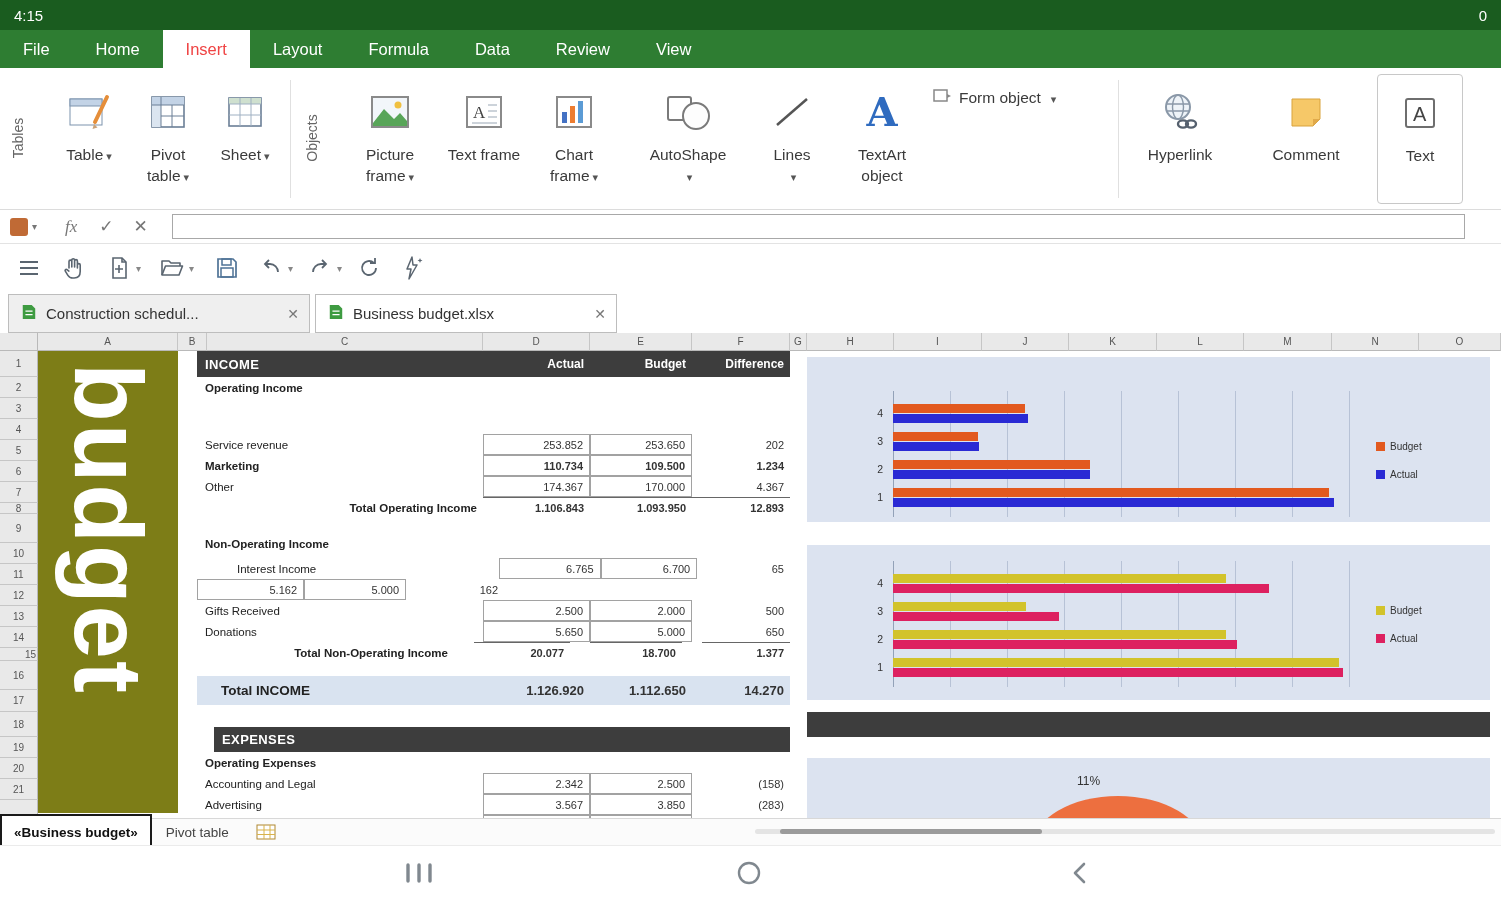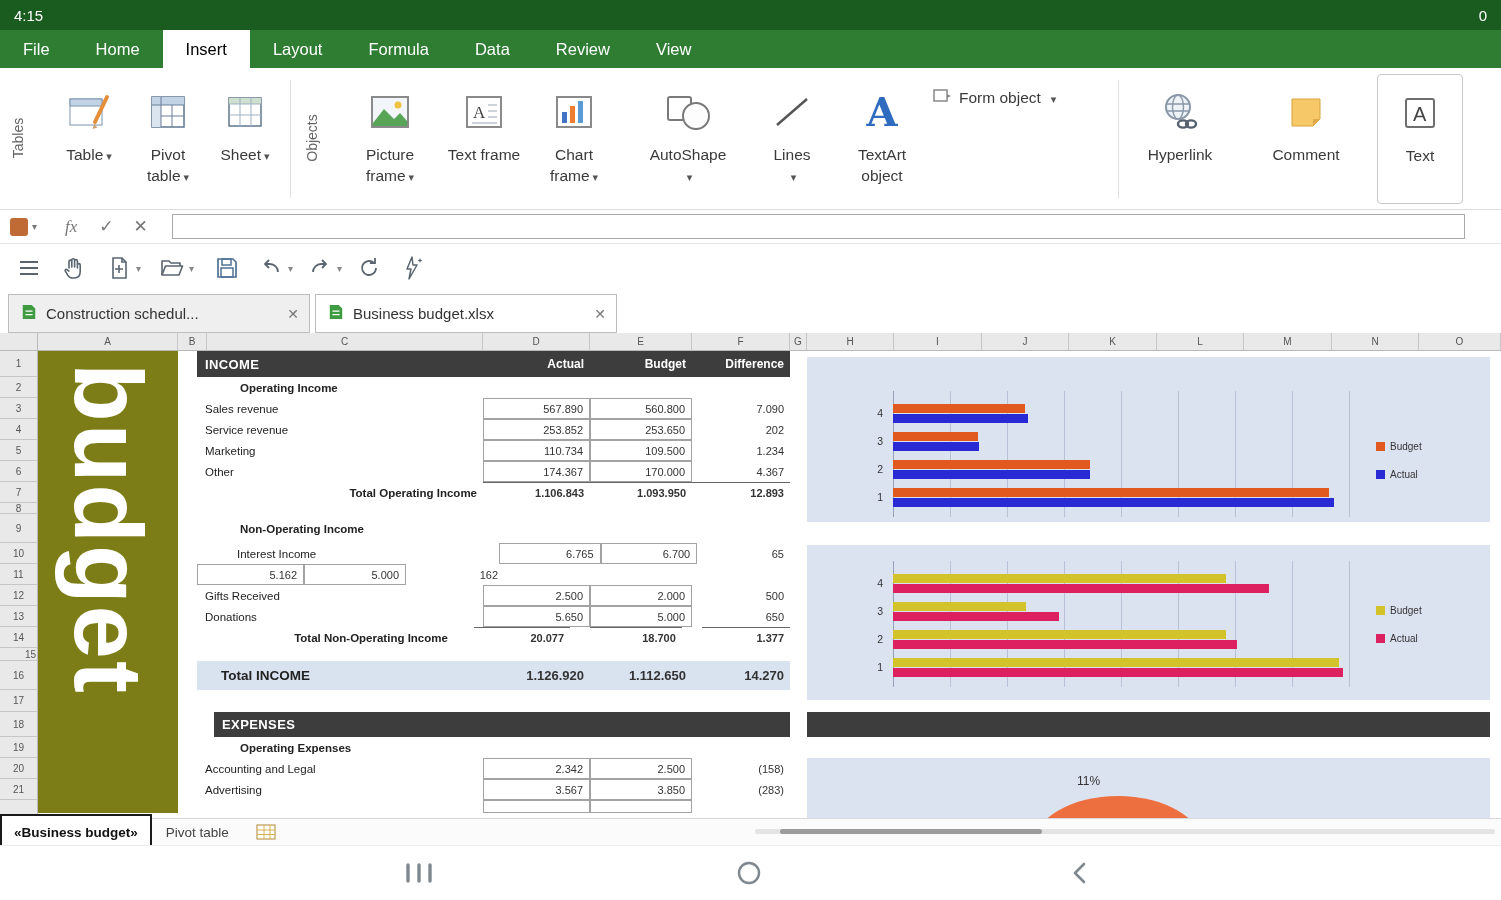--- a/index.html
+++ b/index.html
@@ -7,21 +7,21 @@
 body{font-family:"Liberation Sans",sans-serif;background:#fff;overflow:hidden;}
 #app{position:relative;width:1501px;height:900px;background:#fff;}
 
 
 .status-bar{position:absolute;left:0;top:0;width:100%;height:30px;background:#1a5c1f;color:#fff;
  font-size:15px;display:flex;align-items:center;justify-content:space-between;padding:0 14px;}
 
 
 .menu-bar{position:absolute;left:0;top:30px;width:100%;height:38px;background:#2e7d32;display:flex;color:#fff;font-size:16.5px;}
 .m-item{display:flex;align-items:center;padding:0 23px;cursor:pointer;}
-.m-item.active{background:#fff;color:#000000;}
+.m-item.active{background:#fff;color:#ef4444;}
 
 
 .ribbon{position:absolute;left:0;top:68px;width:100%;height:142px;background:#fff;border-bottom:1px solid #dcdcdc;}
 .rb-vlabel{position:absolute;top:0;height:140px;width:32px;display:flex;align-items:center;justify-content:center;}
 .rb-vlabel span{transform:rotate(-90deg);white-space:nowrap;color:#666;font-size:14px;}
 .rb-item{position:absolute;top:0;height:140px;display:flex;flex-direction:column;align-items:center;padding-top:14px;cursor:pointer;}
 .rb-icon{height:60px;display:flex;align-items:center;justify-content:center;}
 .rb-label{font-size:15.5px;color:#3a3a3a;text-align:center;line-height:1.35;margin-top:3px;}
 .caret::after{content:"▾";font-size:11px;color:#555;margin-left:3px;}
 .rb-div{position:absolute;top:12px;height:118px;width:1px;background:#e0e0e0;}
@@ -69,21 +69,21 @@
 .t-row{display:flex;font-size:11.5px;color:#222;cursor:cell;}
 .t-row .c{display:flex;align-items:center;}
 .w-lab{width:286px;padding-left:8px;}
 .w-d{width:107px;}
 .w-e{width:102px;}
 .w-f{width:98px;}
 .num{justify-content:flex-end;padding-right:6px;font-size:11px;color:#333;}
 .t-row.header,.t-row.band{background:#3d3d3d;color:#fff;font-weight:bold;}
 .t-row.header .num{color:#fff;font-size:12px;}
 .t-row.header .w-lab,.t-row.band .w-lab{font-size:13px;letter-spacing:.4px;}
-.t-row.subtitle .w-lab{font-weight:bold;margin-left:35px;}
+.t-row.subtitle .w-lab{font-weight:bold;}
 .t-row.item .w-d,.t-row.item .w-e{border:1px solid #a2a2a2;background:#fff;}
 .t-row.total .w-lab{font-weight:bold;justify-content:flex-end;padding-right:6px;}
 .t-row.total .num{border-top:1px solid #666;font-weight:bold;}
 .t-row.grand{background:#d9e3f0;font-weight:bold;}
 .t-row.grand .w-lab{font-size:13.5px;padding-left:24px;}
 .t-row.grand .num{font-size:13px;}
 .t-row.partial{overflow:hidden;}
 
 
 .chart-panel{position:absolute;left:807px;width:683px;background:#dce3f0;cursor:pointer;}
@@ -434,33 +434,27 @@
     <div class="income-block">
         <div class="t-row header" style="height: 26px;">
           <div class="c w-lab">INCOME</div>
           <div class="c w-d num">Actual</div>
           <div class="c w-e num">Budget</div>
           <div class="c w-f num">Difference</div>
         </div>
         <div class="t-row subtitle" style="height: 21px;">
           <div class="c w-lab">Operating Income</div>
         </div>
-        <div class="t-row item" style="height: 21px;">
-          <div class="c w-lab">Sales revenue</div>
-          <div class="c w-d num">567.890</div>
-          <div class="c w-e num">560.800</div>
-          <div class="c w-f num">7.090</div>
-        </div>
-        <div class="t-row item" style="height: 21px;">
+        <div class="t-row item" style="height: 21px; margin-top: 36px;">
           <div class="c w-lab">Service revenue</div>
           <div class="c w-d num">253.852</div>
           <div class="c w-e num">253.650</div>
           <div class="c w-f num">202</div>
         </div>
-        <div class="t-row item" style="height: 21px;">
+        <div class="t-row item" style="height: 21px; font-weight: bold;">
           <div class="c w-lab">Marketing</div>
           <div class="c w-d num">110.734</div>
           <div class="c w-e num">109.500</div>
           <div class="c w-f num">1.234</div>
         </div>
         <div class="t-row item" style="height: 21px;">
           <div class="c w-lab">Other</div>
           <div class="c w-d num">174.367</div>
           <div class="c w-e num">170.000</div>
           <div class="c w-f num">4.367</div>

